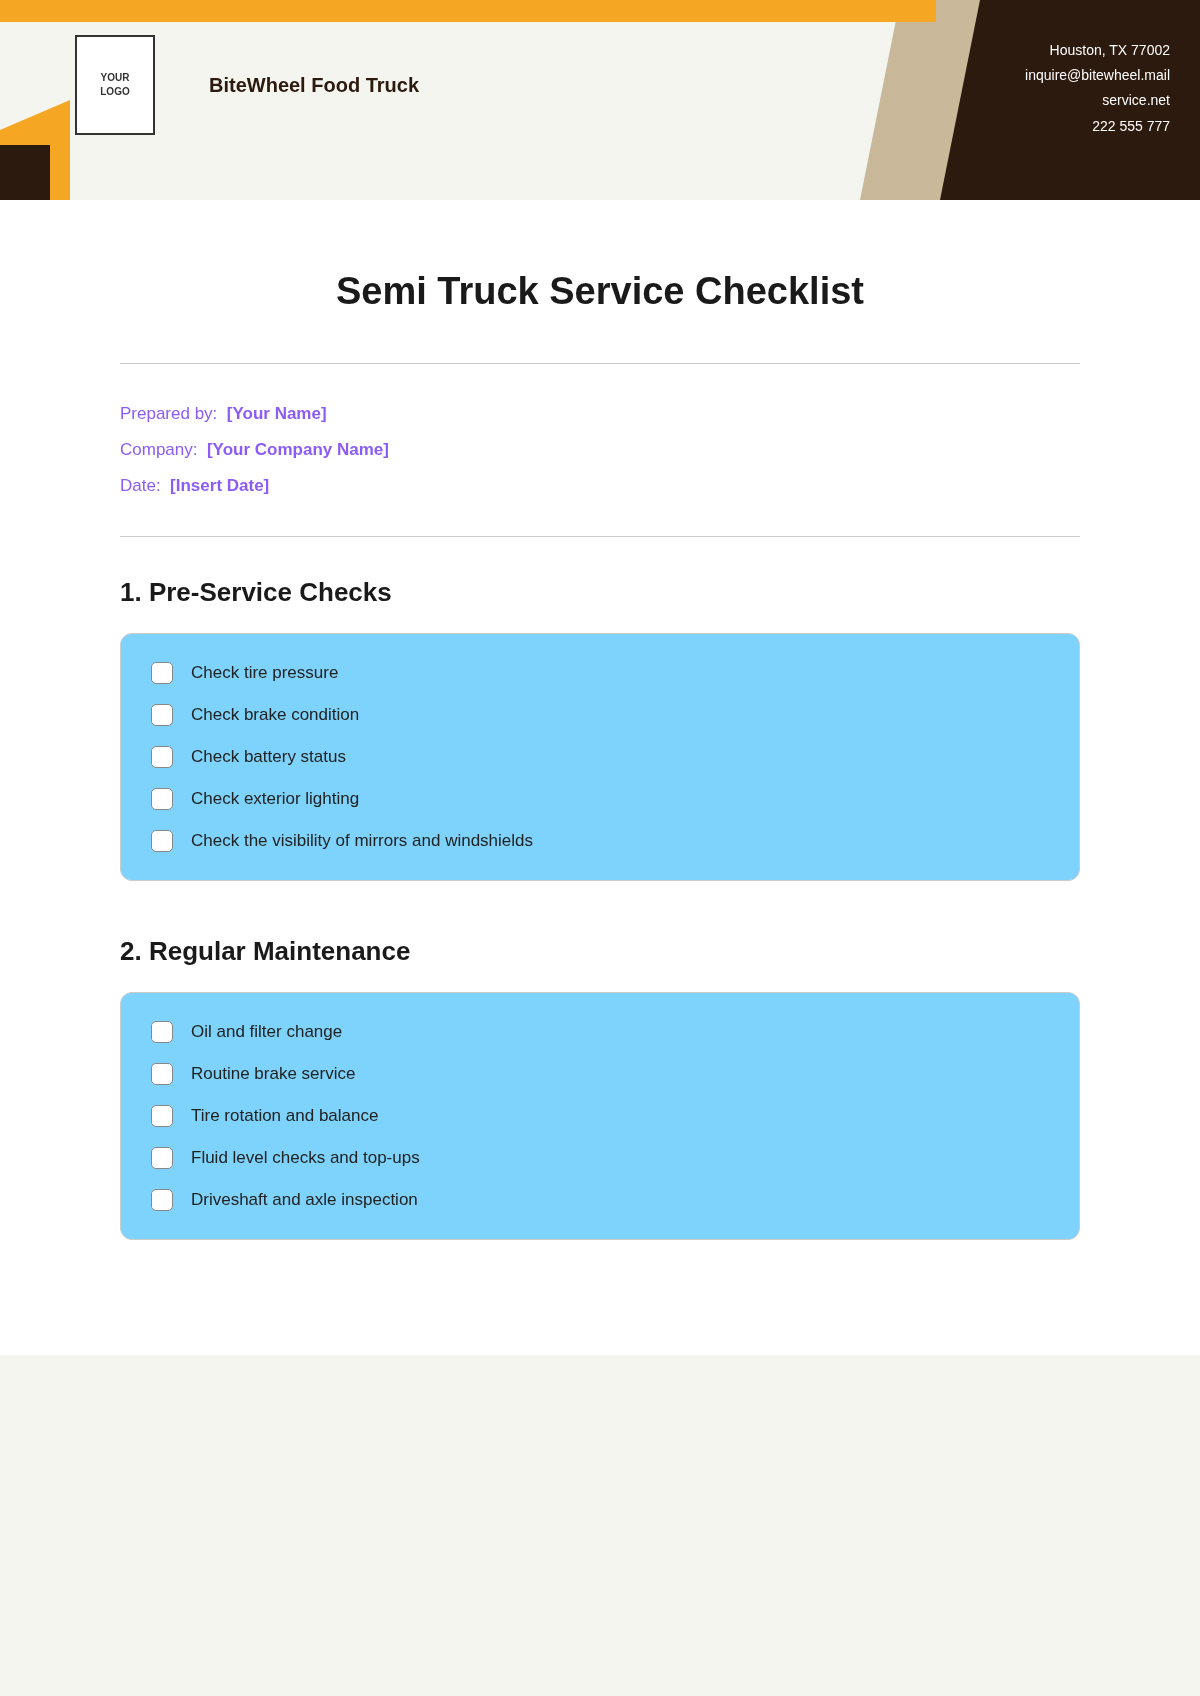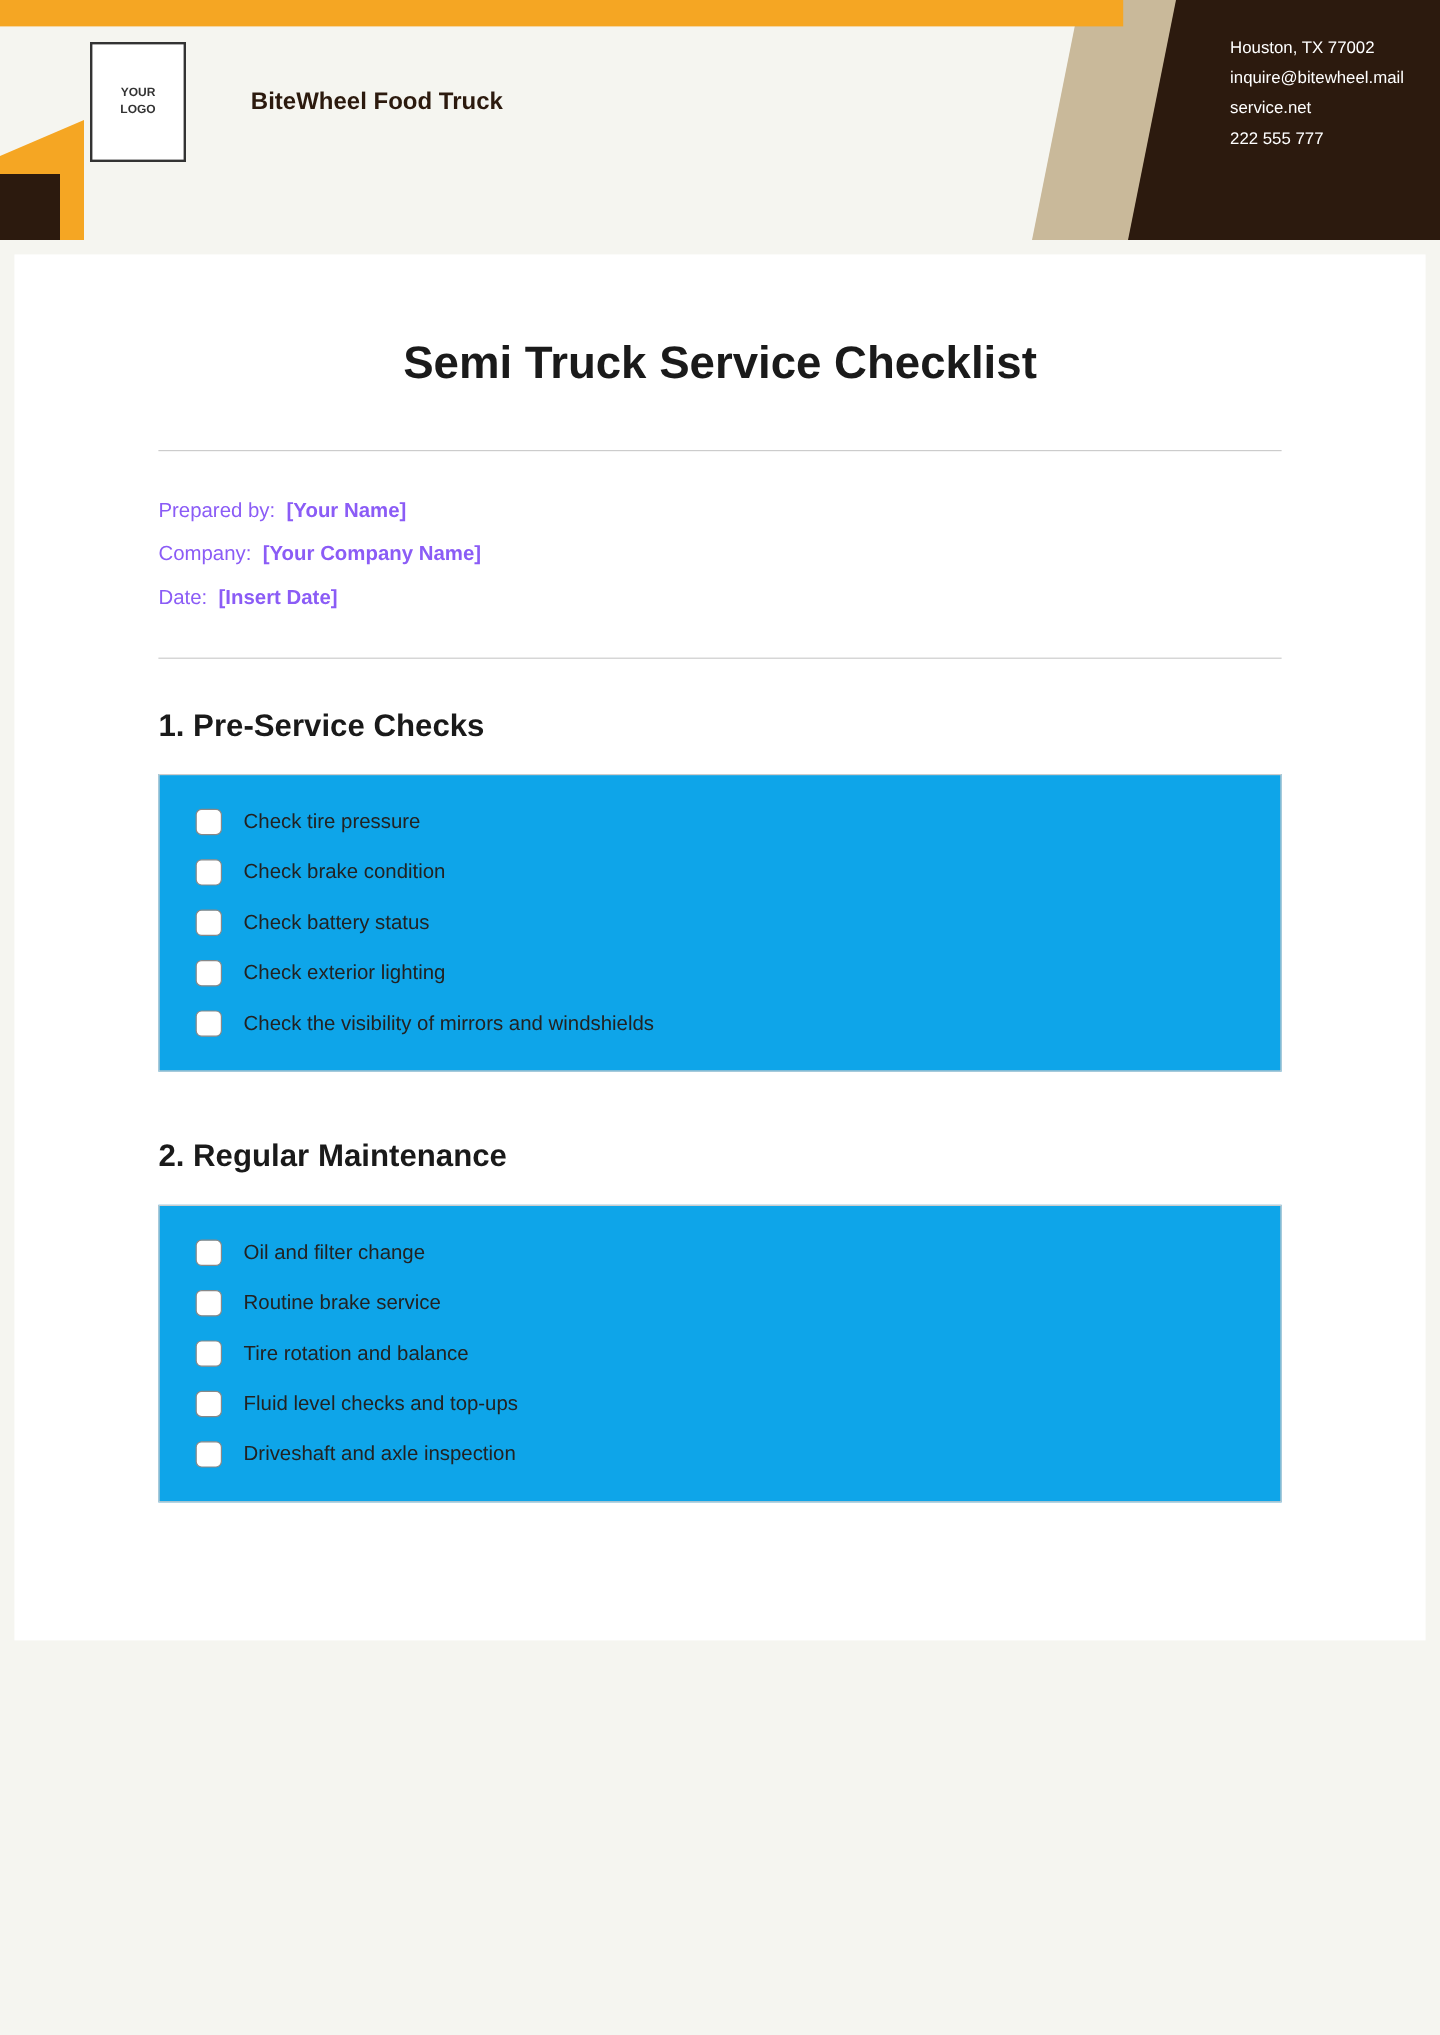--- a/index.html
+++ b/index.html
@@ -105,33 +105,33 @@
     .company-name {
       font-size: 20px;
       font-weight: bold;
       color: #2C1A0E;
       margin-left: 36px;
     }
 
     
     .contact-info {
       position: absolute;
-      top: 27px;
+      top: 38px;
       right: 30px;
-      text-align: left;
+      text-align: right;
       color: #fff;
       z-index: 10;
       font-size: 14px;
       line-height: 1.8;
     }
 
     
     .main-content {
       background: #fff;
-      margin: 12px;
+      margin: 0;
       padding: 60px 120px;
     }
 
     .document-title {
       text-align: center;
       font-size: 38px;
       font-weight: bold;
       color: #1a1a1a;
       margin-bottom: 50px;
       padding-top: 10px;
@@ -165,24 +165,24 @@
 
     .section-title {
       font-size: 26px;
       font-weight: bold;
       color: #1a1a1a;
       margin-bottom: 25px;
     }
 
     .checklist-box {
       border: 1.5px solid #ccc;
-      border-radius: 0;
+      border-radius: 12px;
       padding: 18px 30px;
       margin-bottom: 55px;
-      background: #0ea5e9;
+      background: #7dd3fc;
     }
 
     .checklist-item {
       display: flex;
       align-items: center;
       gap: 18px;
       padding: 10px 0;
       font-size: 17px;
       color: #222;
     }

